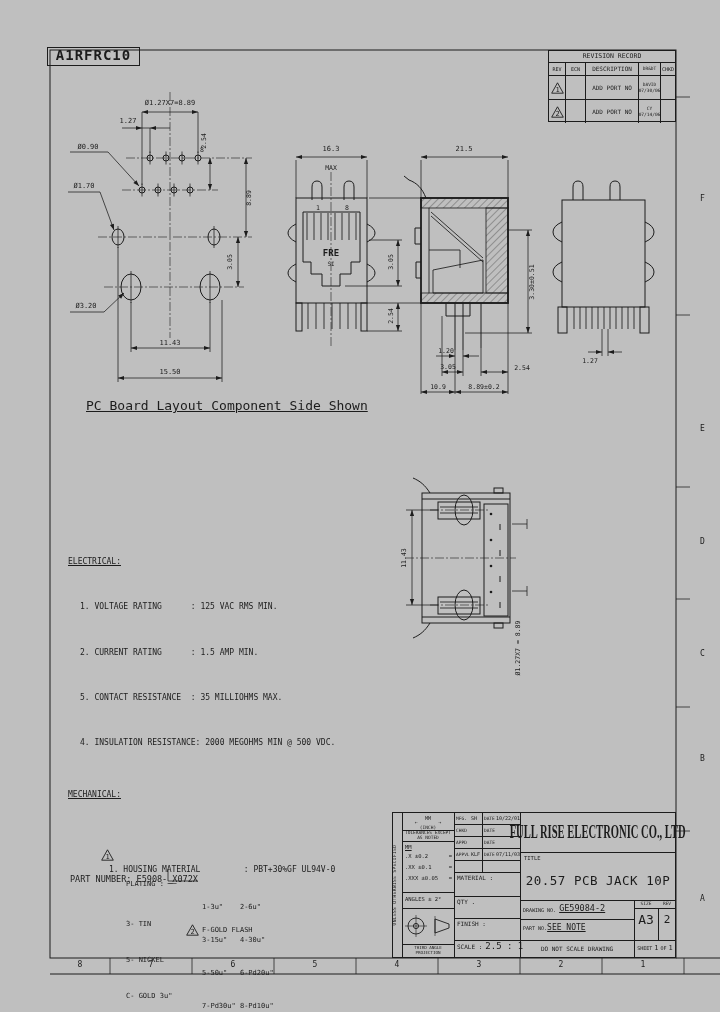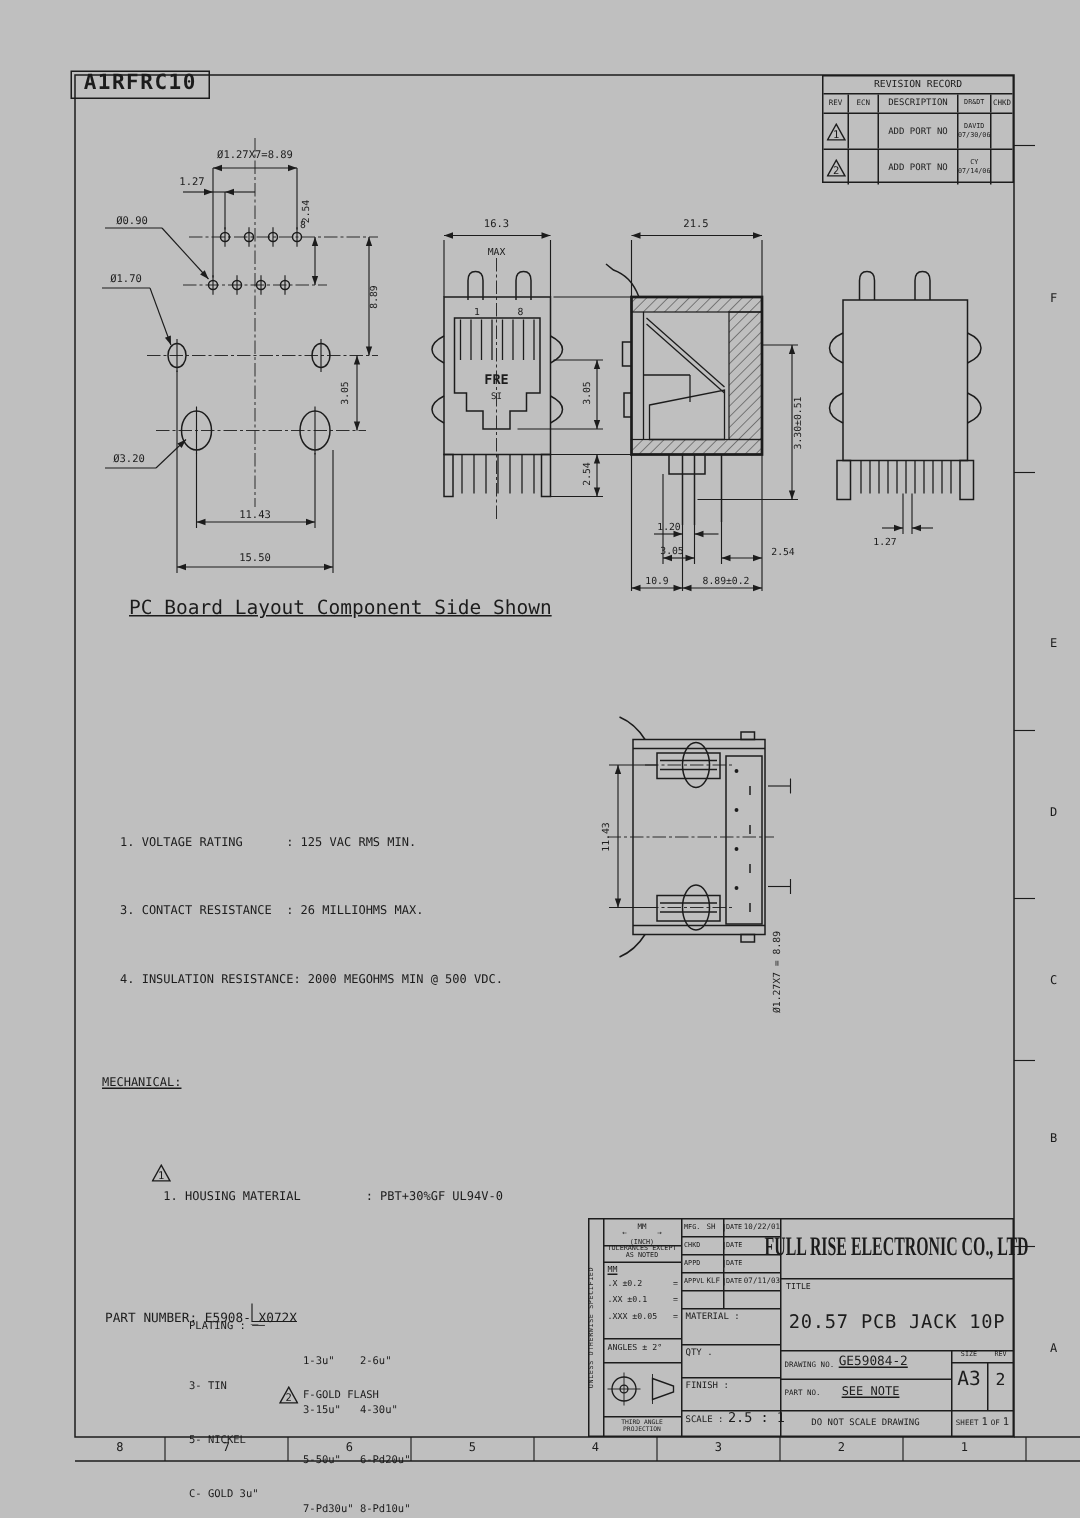--- a/index.html
+++ b/index.html
@@ -32,21 +32,21 @@
   .c-rev{width:16px;border-right:1px solid #1c1c1c;display:flex;align-items:center;justify-content:center;}
   .c-ecn{width:19px;border-right:1px solid #1c1c1c;}
   .c-dsc{width:52px;border-right:1px solid #1c1c1c;display:flex;align-items:center;justify-content:center;font-size:6px;}
   .c-dr{width:21px;border-right:1px solid #1c1c1c;font-size:4.5px;line-height:5.5px;display:flex;flex-direction:column;align-items:center;justify-content:center;}
   .c-ck{flex:1;}
   
   #notes{left:60px;top:524px;width:340px;font-size:8px;line-height:15.1px;white-space:pre;}
   #notes .uh{text-decoration:underline;}
   #notes .h1{padding-left:8px;}
   #notes .ni{padding-left:20px;position:relative;}
-  #notes .mt{margin-top:24px;}
+  #notes .mt{margin-top:6px;}
   .trimark{position:absolute;left:2px;top:2px;}
   
   #pn{left:70px;top:858px;width:290px;height:86px;font-size:7px;white-space:pre;}
   #pn .lbl{font-size:8.5px;}
   
   #cap{left:86px;top:398px;width:186px;text-align:center;font-size:13px;text-decoration:underline;white-space:nowrap;}
   
   .vl{position:absolute;width:0;border-left:1px solid #1c1c1c;}
   .hl{position:absolute;height:0;border-top:1px solid #1c1c1c;}
   #tb{left:392px;top:812px;width:284px;height:146px;border:1.4px solid #1c1c1c;box-sizing:border-box;}
@@ -396,22 +396,24 @@
         <span>CY</span>
           <span>07/14/06</span>
       </div>
       <div class="c-ck"></div>
     </div>
   </div>
 
   <div id="cap" class="abs">PC Board Layout Component Side Shown</div>
 
   <div id="notes" class="abs">
+    <div class="h1 uh">ELECTRICAL:</div>
     <div class="ni">1. VOLTAGE RATING      : 125 VAC RMS MIN.</div>
-    <div class="ni">3. CONTACT RESISTANCE  : 26 MILLIOHMS MAX.</div>
+    <div class="ni">2. CURRENT RATING      : 1.5 AMP MIN.</div>
+    <div class="ni">5. CONTACT RESISTANCE  : 35 MILLIOHMS MAX.</div>
     <div class="ni">4. INSULATION RESISTANCE: 2000 MEGOHMS MIN @ 500 VDC.</div>
     <div class="h1 uh mt">MECHANICAL:</div>
     <div class="ni">
       <span class="trimark">
         <svg width="13" height="12" viewBox="0 0 13 12">
           <path d="M6.5 0.8 L12.3 11.2 H0.7 Z" fill="none" stroke="#1c1c1c" stroke-width="0.9"></path>
           <text x="6.5" y="10" text-anchor="middle" font-size="7">1</text>
         </svg>
       </span>
       <span>1. HOUSING MATERIAL         : PBT+30%GF UL94V-0</span>
@@ -556,21 +558,21 @@
     <span class="company">FULL RISE ELECTRONIC CO., LTD</span>
   </div>
   <div class="abs tbl55" style="left:524px;top:855px">TITLE</div>
   <div class="abs" style="left:520px;top:870px;width:156px;text-align:center">
     <span class="bigtitle">20.57 PCB JACK 10P</span>
   </div>
   <div class="abs" style="left:523px;top:903px;display:flex;align-items:flex-end;gap:3px">
     <span class="tbl5">DRAWING NO.</span>
     <span class="und" style="font-size:8.5px">GE59084-2</span>
   </div>
-  <div class="abs" style="left:523px;top:923px;display:flex;align-items:baseline;gap:14px">
+  <div class="abs" style="left:523px;top:923px;display:flex;align-items:baseline;gap:0">
     <span class="tbl5">PART NO.</span>
     <span class="und" style="font-size:8px">SEE NOTE</span>
   </div>
   <div class="abs tbl6" style="left:520px;top:945px;width:114px;text-align:center">DO NOT SCALE DRAWING</div>
   <div class="abs tbl45" style="left:634px;top:901px;width:24px;text-align:center">SIZE</div>
   <div class="abs tbl45" style="left:658px;top:901px;width:18px;text-align:center">REV</div>
   <div class="abs" style="left:634px;top:912px;width:24px;text-align:center;font-size:13px">A3</div>
   <div class="abs" style="left:658px;top:913px;width:18px;text-align:center;font-size:11px">2</div>
   <div class="abs" style="left:634px;top:944px;width:42px;text-align:center;font-size:5px;display:flex;justify-content:center;gap:2px;align-items:baseline">
     <span>SHEET</span>

